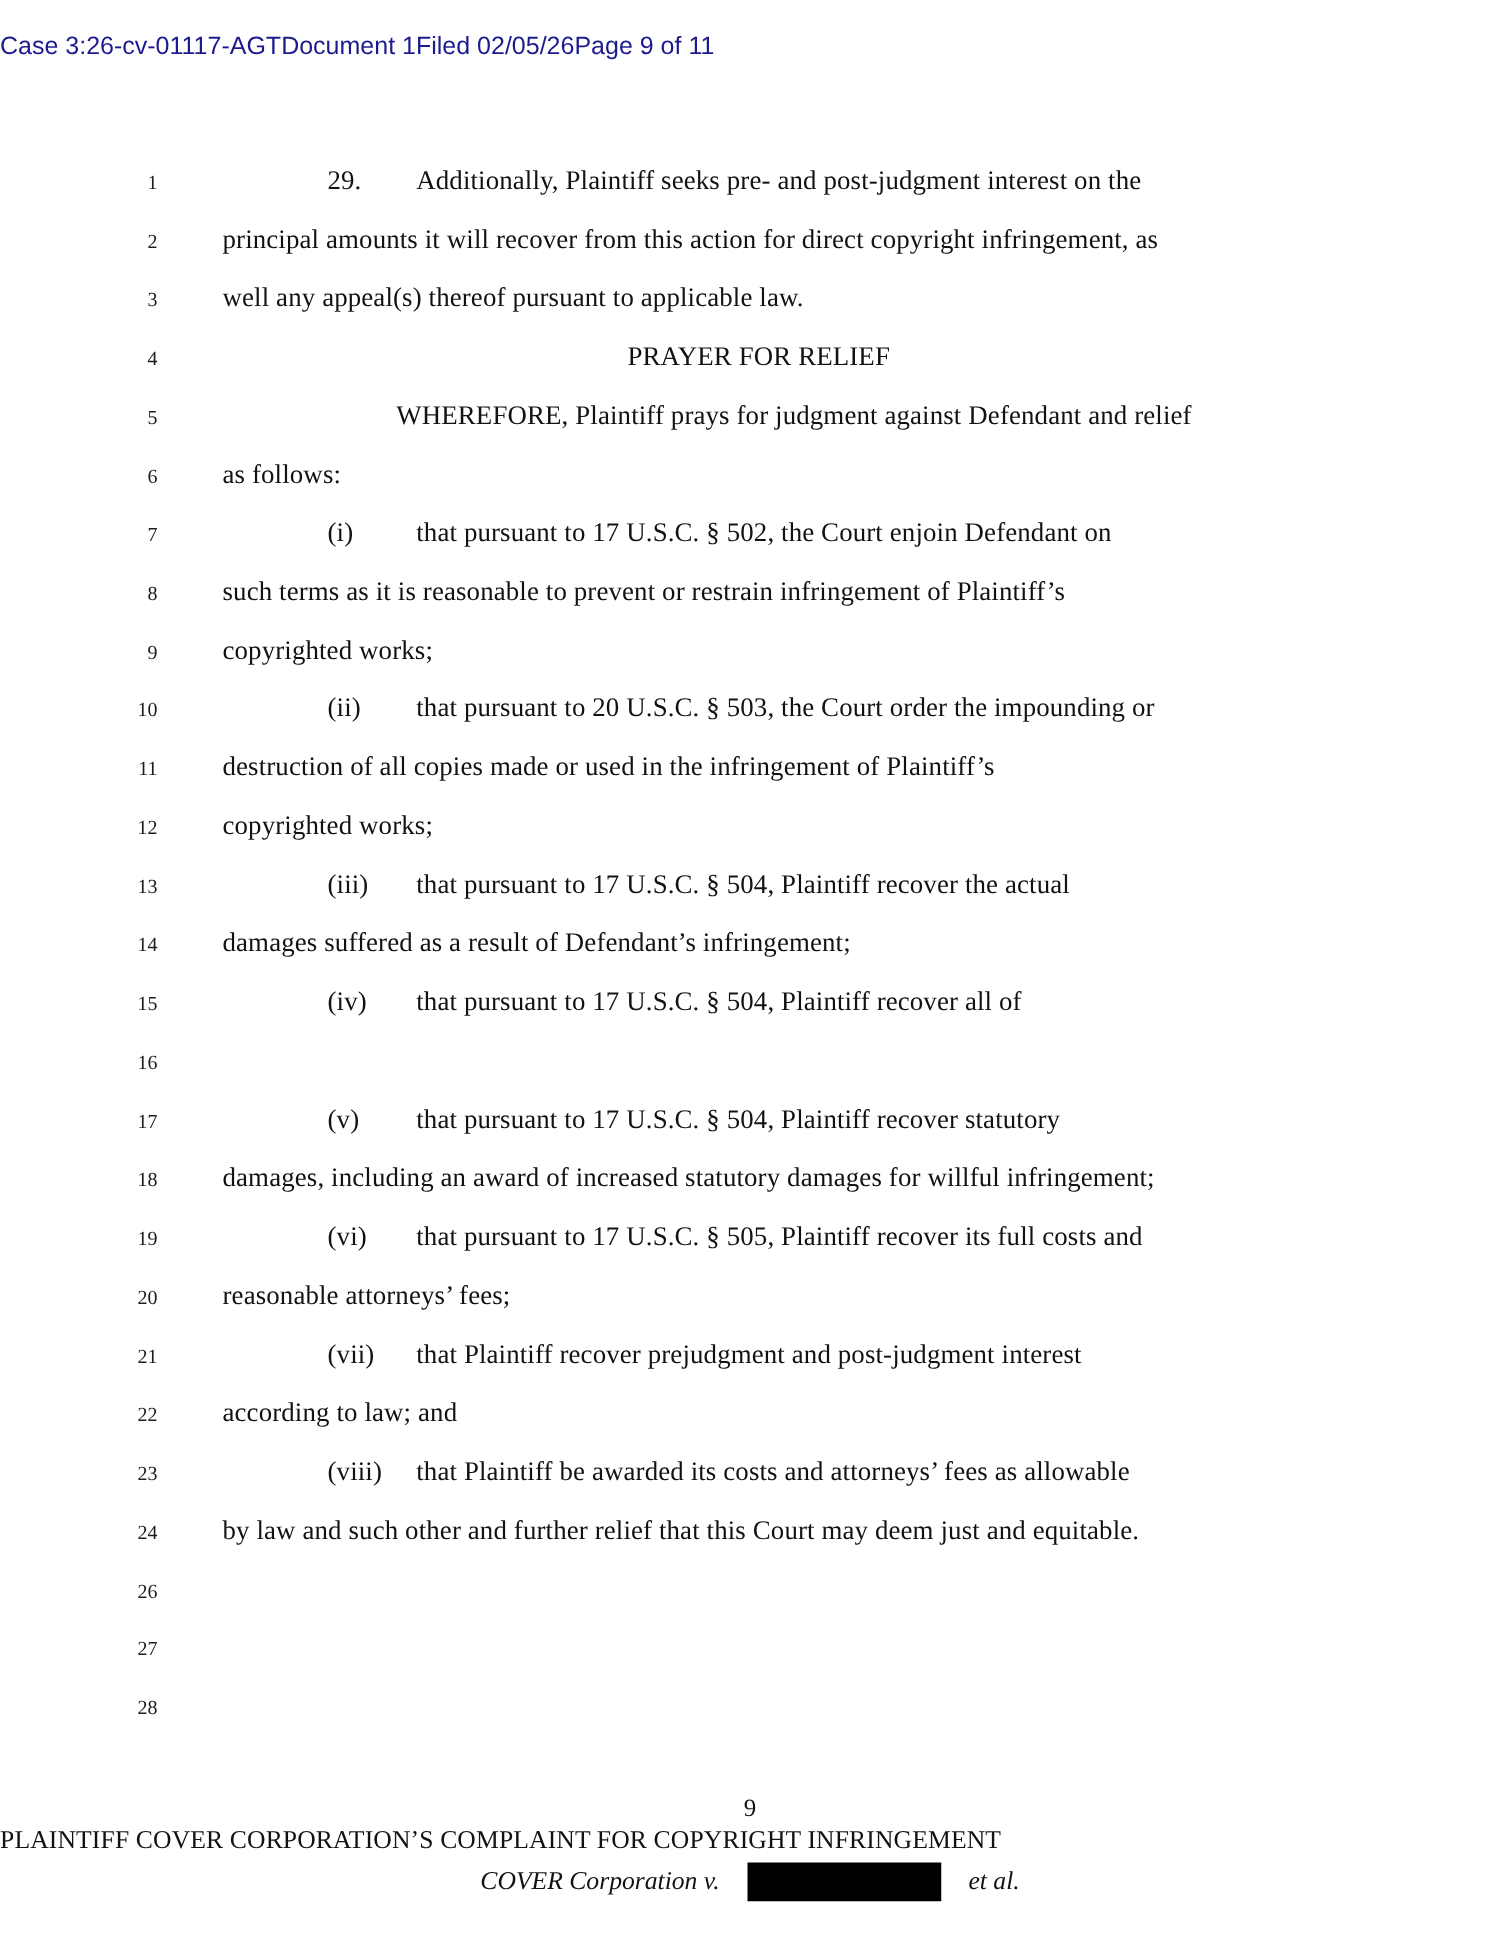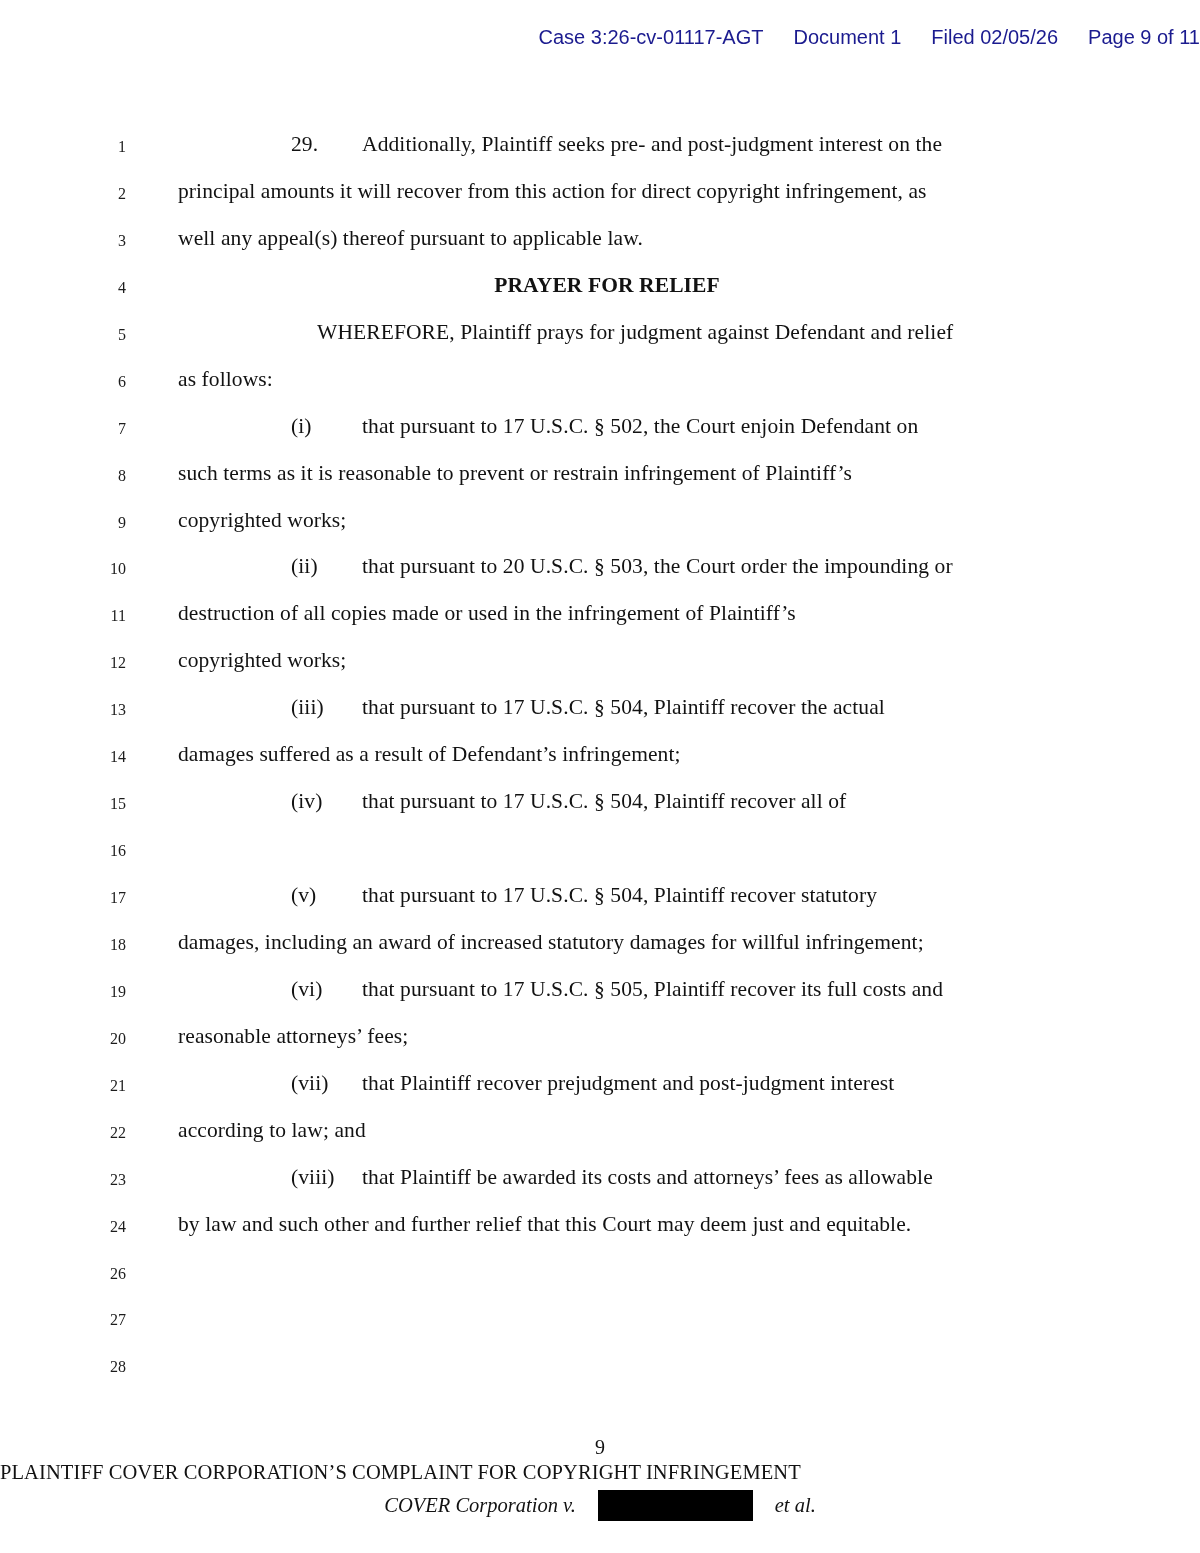--- a/index.html
+++ b/index.html
@@ -3,38 +3,38 @@
 <meta charset="utf-8">
 <style>
   html,body { margin:0; padding:0; }
   body {
     width:1200px; height:1553px; background:#ffffff; position:relative;
     font-family:"Liberation Serif", serif; color:#121212; overflow:hidden;
   }
   
   .ecf-header {
     position:absolute; top:26px; left:0; width:1200px;
-    display:flex; justify-content:flex-end; gap:30px;
+    display:flex; justify-content:flex-start; 
     font-family:"Liberation Sans", sans-serif;
     font-size:20px; color:#1b1b8f; white-space:nowrap;
   }
   
   .grid { position:absolute; top:131px; left:0; width:1200px; }
   .row { height:46.95px; display:flex; align-items:flex-start; }
   .ln {
     width:126px; text-align:right; font-size:16px; line-height:22px;
     padding-top:5px; color:#1c1c1c; flex:none;
   }
   .lt {
     margin-left:52px; width:858px; font-size:21.5px; line-height:27px;
     white-space:nowrap; letter-spacing:0.1px;
   }
-  .label { display:inline-block; margin-left:113px; min-width:71px; }
+  .label { display:inline-block; margin-left:84px; min-width:71px; }
   .ind { padding-left:139px; }
-  .heading { display:block; text-align:center; font-weight:700; }
+  .heading { display:block; text-align:center; font-weight:400; }
   
   .pageno {
     position:absolute; top:1436px; left:0; width:1200px;
     text-align:center; font-size:20px;
   }
   .ftitle {
     position:absolute; top:1461px; left:0; width:1200px;
     font-size:20.5px; letter-spacing:0.1px; white-space:nowrap;
   }
   .fcaption {

